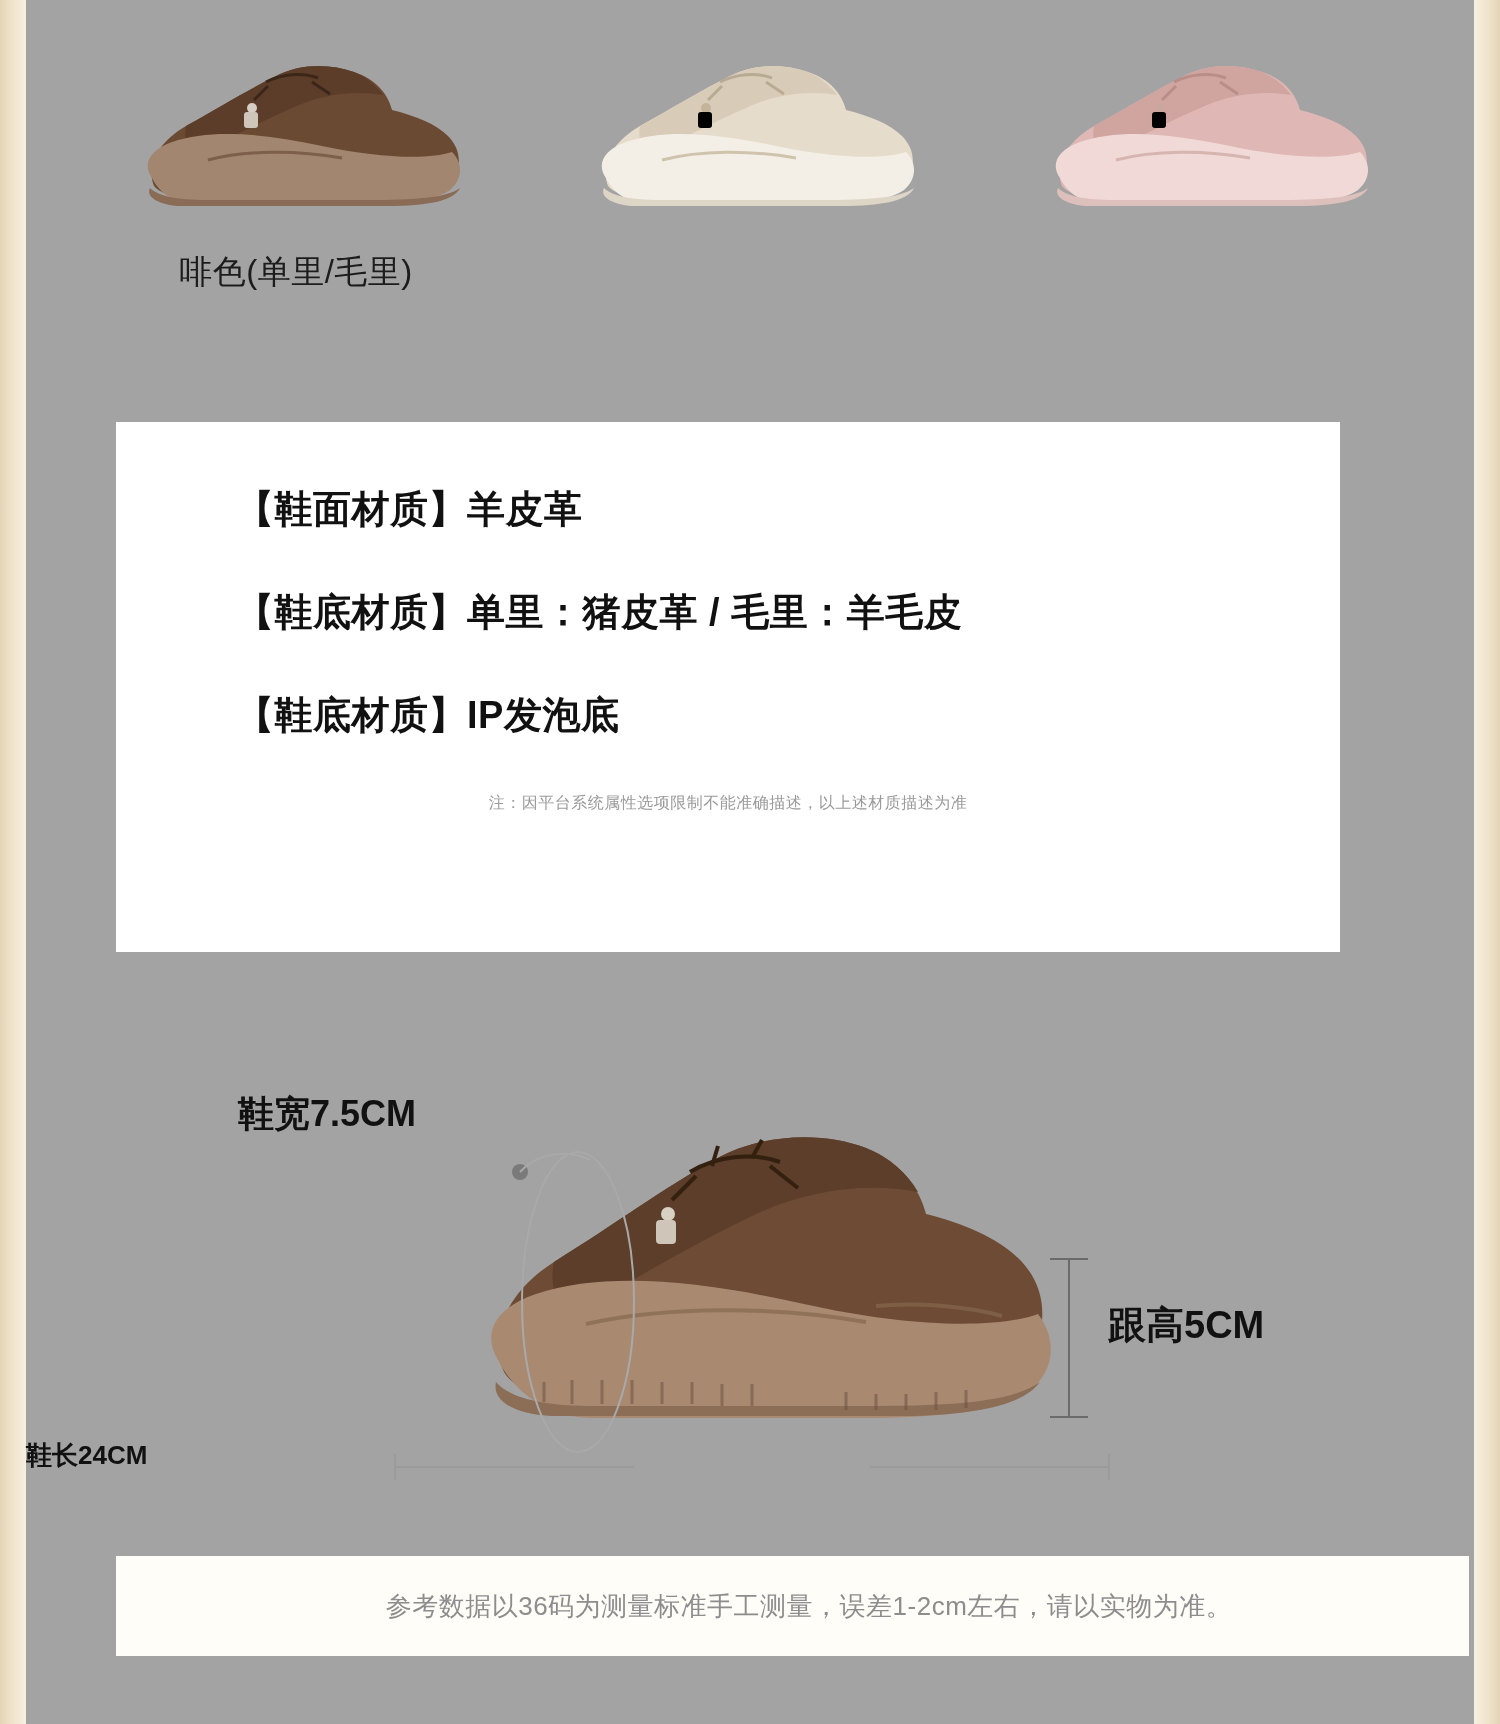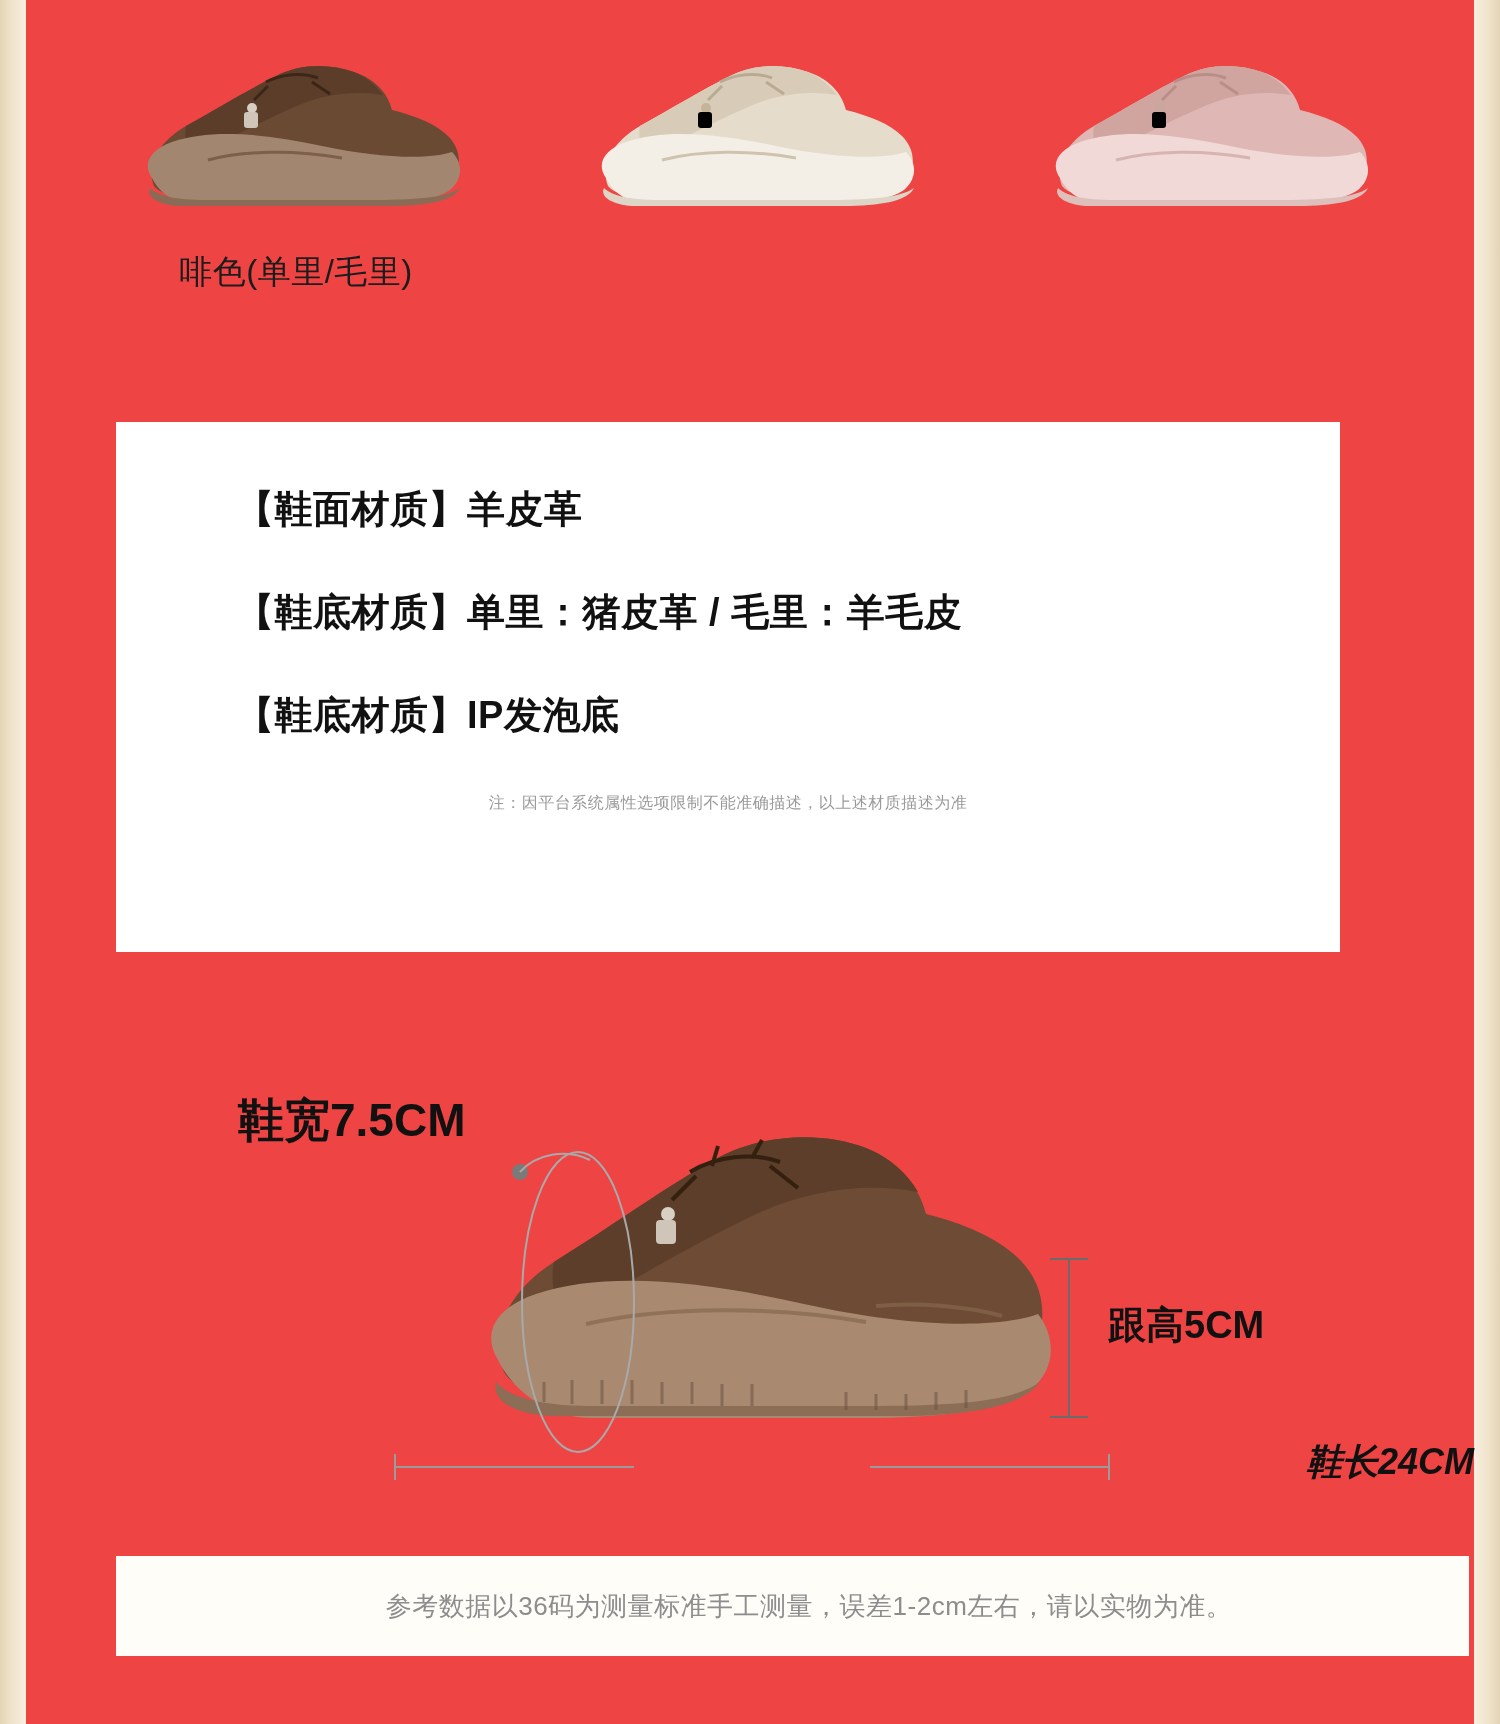--- a/index.html
+++ b/index.html
@@ -32,21 +32,21 @@
   .edge.right {
     right: 0;
     background: linear-gradient(270deg, #e4d4b6 0%, #efe2c9 40%, #f7efe0 100%);
   }
   .inner {
     position: absolute;
     left: 26px;
     right: 26px;
     top: 0;
     bottom: 0;
-    background: #ef4444;
+    background: #a3a3a3;
   }
 
   
   .colorways {
     display: flex;
     justify-content: space-between;
     padding: 18px 60px 0 60px;
   }
   .colorway {
     width: 420px;
@@ -98,42 +98,41 @@
     position: absolute;
     left: 0;
     right: 0;
     top: 1000px;
     height: 520px;
   }
   .m-width-label {
     position: absolute;
     left: 212px;
     top: 90px;
-    font-size: 46px;
+    font-size: 36px;
     font-weight: bold;
     color: #111;
   }
   .m-height-label {
     position: absolute;
     left: 1082px;
     top: 300px;
     font-size: 38px;
     font-weight: bold;
     color: #111;
   }
   .m-length-label {
     position: absolute;
     left: 0;
     right: 0;
     top: 438px;
-    text-align: right;
-    font-size: 36px;
+    text-align: left;
+    font-size: 26px;
     font-weight: bold;
     color: #111;
-    font-style: italic;
   }
   .big-shoe {
     position: absolute;
     left: 420px;
     top: 110px;
   }
   .height-bracket {
     position: absolute;
     left: 1020px;
     top: 258px;

